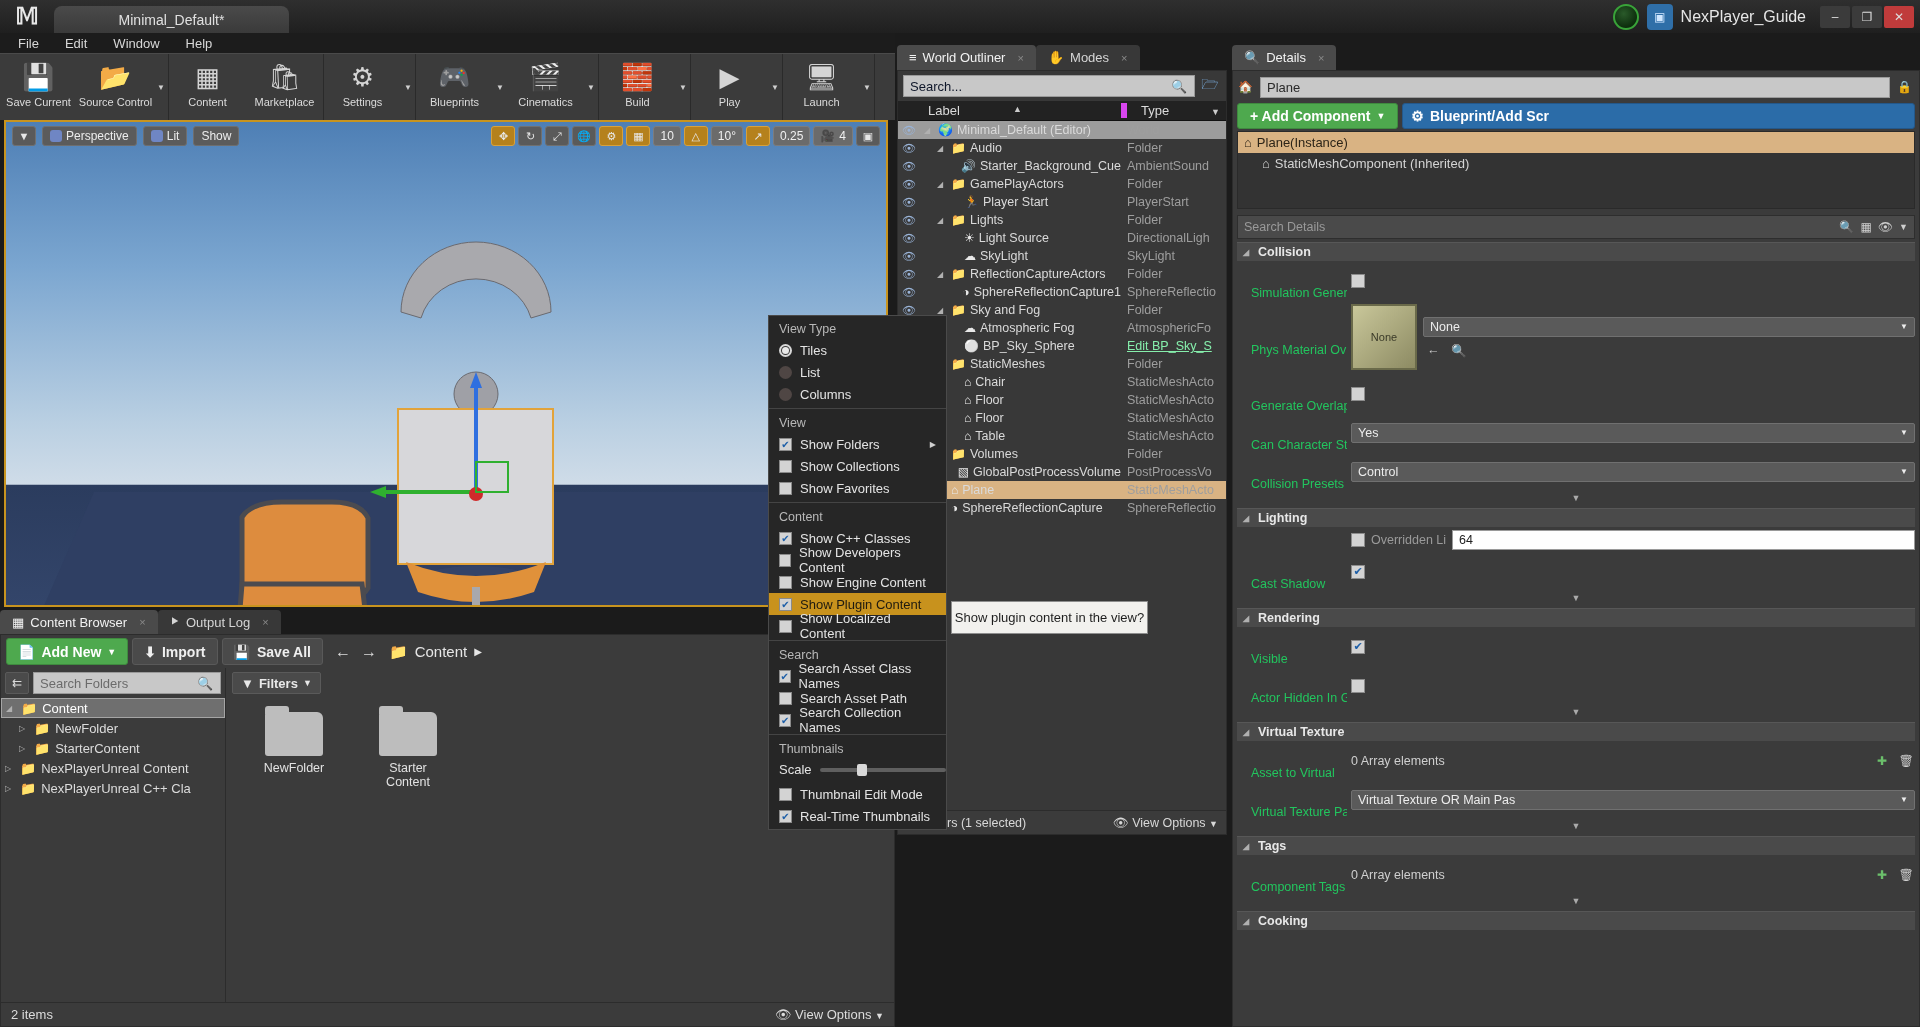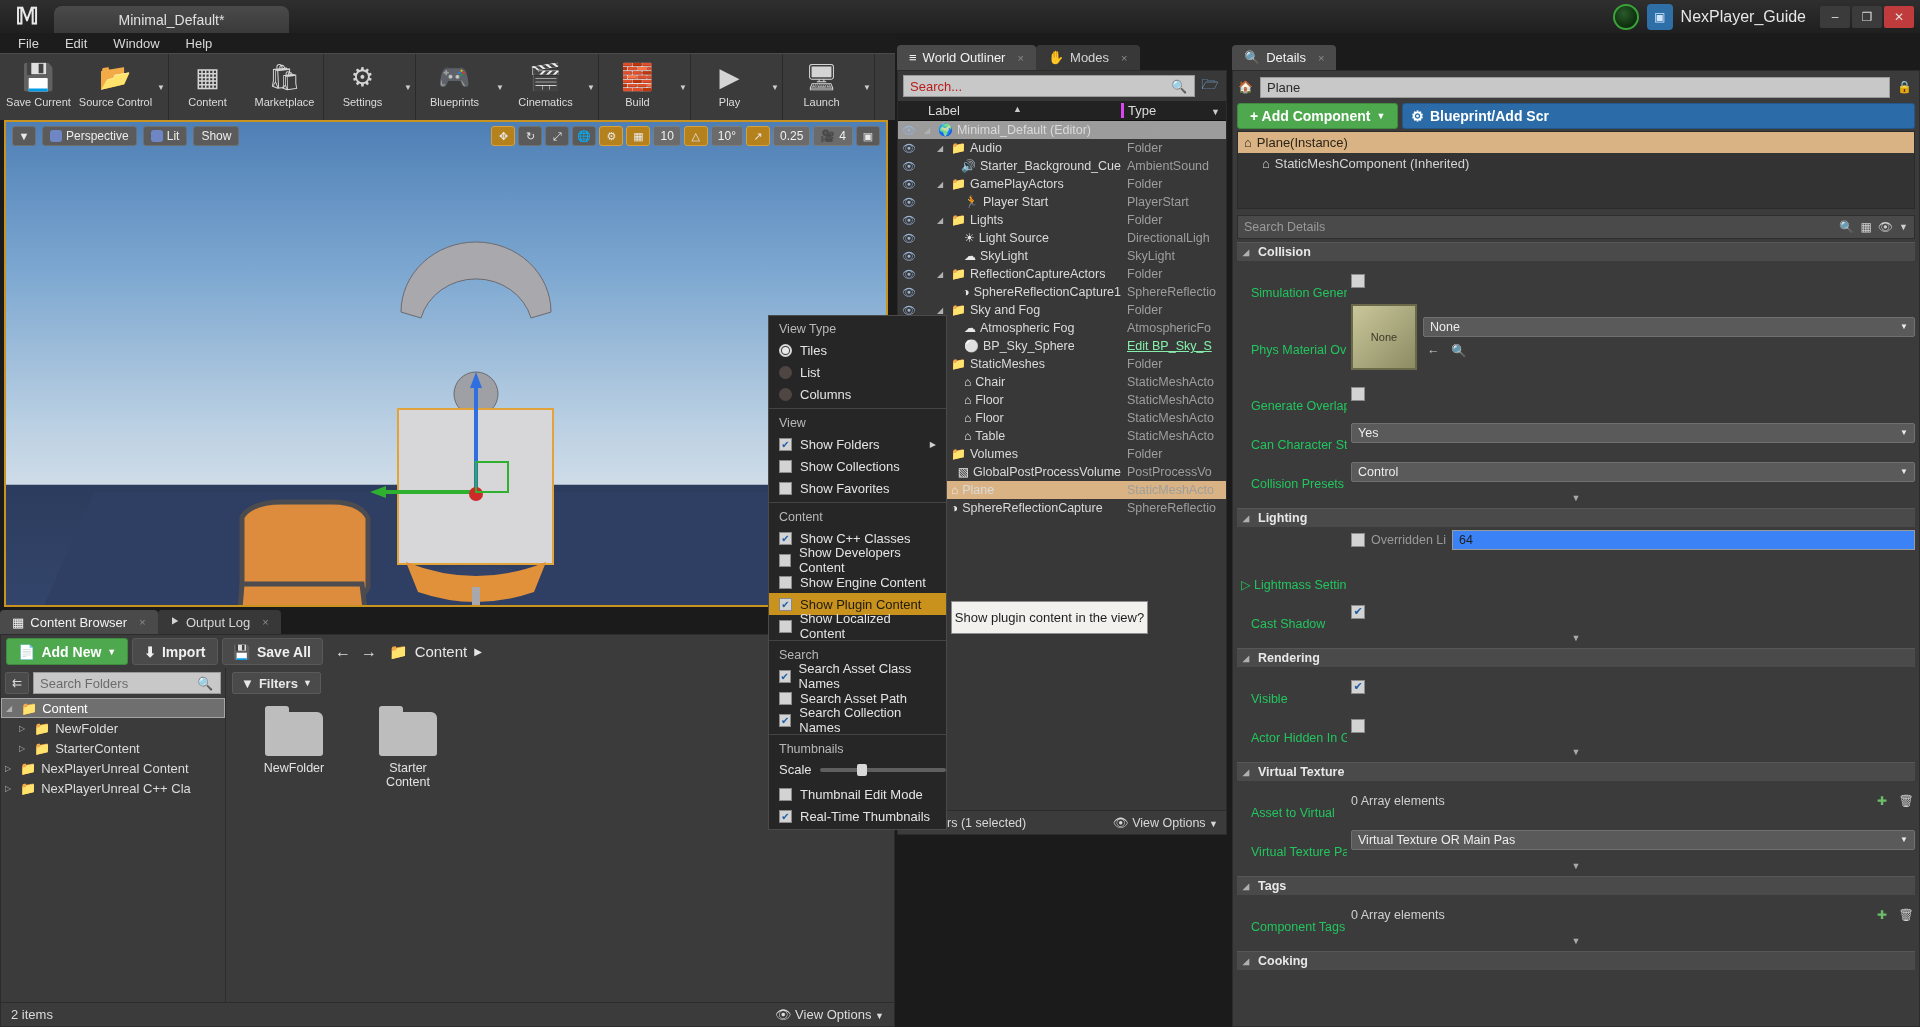--- a/index.html
+++ b/index.html
@@ -70,28 +70,28 @@
   .ptab { display:flex; align-items:center; gap:6px; padding:0 12px; font-size:13px;
      background:#383838; color:#d5d5d5; border-radius:4px 4px 0 0; }
   .ptab.active { background:#4a4a4a; color:#f2f2f2; }
   .ptab .x { font-size:11px; color:#8a8a8a; margin-left:6px; }
 
   .outliner { position:absolute; left:897px; top:45px; width:330px; height:790px; }
   .ol-body { background:#383838; height:765px; border:1px solid #2c2c2c; }
   .ol-search { display:flex; align-items:center; gap:4px; padding:4px 5px; }
   .ol-input { flex:1; height:22px; background:#c8c8c8; border:1px solid #9a9a9a;
      display:flex; align-items:center; justify-content:space-between; padding:0 6px;
-     font-size:13px; color:#b91c1c; }
+     font-size:13px; color:#0f172a; }
   .ol-addbtn { width:22px;height:22px; display:flex; align-items:center; justify-content:center;
      font-size:14px; color:#7eb4e8; }
   .ol-head { display:flex; height:20px; background:#222; font-size:13px; color:#dcdcdc;
      align-items:center; border-bottom:1px solid #111; }
   .ol-head .c1 { width:20px; }
   .ol-head .c2 { flex:1; padding-left:10px; position:relative; }
-  .ol-head .c3 { width:105px; padding-left:4px; border-left:3px solid #d946ef; position:relative;}
+  .ol-head .c3 { width:105px; padding-left:14px; border-left:6px solid #d946ef; position:relative;}
   .ol-rows { overflow:hidden; }
   .ol-row { display:flex; height:18px; align-items:center; font-size:12.5px; }
   .ol-row.sel { background:#9c9c9c; color:#1e1e1e; }
   .ol-row.selorange { background:#d9b383; color:#2c2418; }
   .ol-eye { width:22px; text-align:center; font-size:11px; color:#9ab4d8; }
   .ol-label { flex:1; display:flex; align-items:center; gap:4px; white-space:nowrap;
      overflow:hidden; color:#dadada; }
   .ol-type { width:105px; padding-left:6px; color:#9e9e9e; white-space:nowrap; overflow:hidden; }
   .ol-type.link { color:#86efac; text-decoration:underline; }
   .tri { font-size:8px; color:#b0b0b0; width:10px; display:inline-block; }
@@ -129,21 +129,21 @@
   .prow { display:flex; align-items:center; min-height:23px; font-size:12.5px; }
   .pname { width:110px; padding-left:14px; color:#22c55e; white-space:nowrap; overflow:hidden;margin-top:25px; }
   .pval { flex:1; display:flex; align-items:center; gap:6px; padding-left:4px; }
   .cb { width:14px;height:14px;background:#d3d3d3;border:1px solid #8c8c8c;
      display:inline-flex; align-items:center; justify-content:center;
      font-size:11px; color:#1e5fa8; }
   .cb.off { color:transparent; }
   .sel-box { height:20px; background:#5a5a5a; border:1px solid #707070; border-radius:2px;
      display:flex; align-items:center; justify-content:space-between; padding:0 6px;
      font-size:12.5px; color:#ececec; min-width:108px; }
-  .txt-box { height:20px; background:#3b82f6; border:1px solid #9a9a9a;
+  .txt-box { height:20px; background:#ffffff; border:1px solid #9a9a9a;
      display:flex; align-items:center; padding:0 6px; font-size:12.5px; color:#222; min-width:108px; }
   .mat-thumb { width:66px;height:66px; background:linear-gradient(135deg,#c9c79a,#8d8b63);
      border:2px solid #6a6a4a; display:flex;align-items:center;justify-content:center;
      font-size:11px; color:#3a3a28; }
   .arr-row { display:flex; justify-content:center; padding:2px 0; color:#aaa; font-size:9px; }
   .mini { width:18px;height:18px; display:flex;align-items:center;justify-content:center;
       font-size:12px; color:#cfcfcf;}
 
   
   .cbrowser { position:absolute; left:0px; top:610px; width:895px; height:417px; }
@@ -737,24 +737,20 @@
           </div>
           <div class="prow">
             <div class="pname"></div>
             <div class="pval">
               <span class="cb off">✔</span>
               <span style="color:#9a9a9a">Overridden Li</span>
               <span class="txt-box" style="flex:1">64</span>
             </div>
           </div>
           <div class="prow">
-            <div class="pname" style="padding-left:4px">▷ Lightmass Settin</div>
-            <div class="pval"></div>
-          </div>
-          <div class="prow">
             <div class="pname">Cast Shadow</div>
             <div class="pval">
               <span class="cb">✔</span>
             </div>
           </div>
           <div class="arr-row">▼</div>
           <div class="sec-head">
             <span class="tri">◢</span>
             <span>Rendering</span>
           </div>

